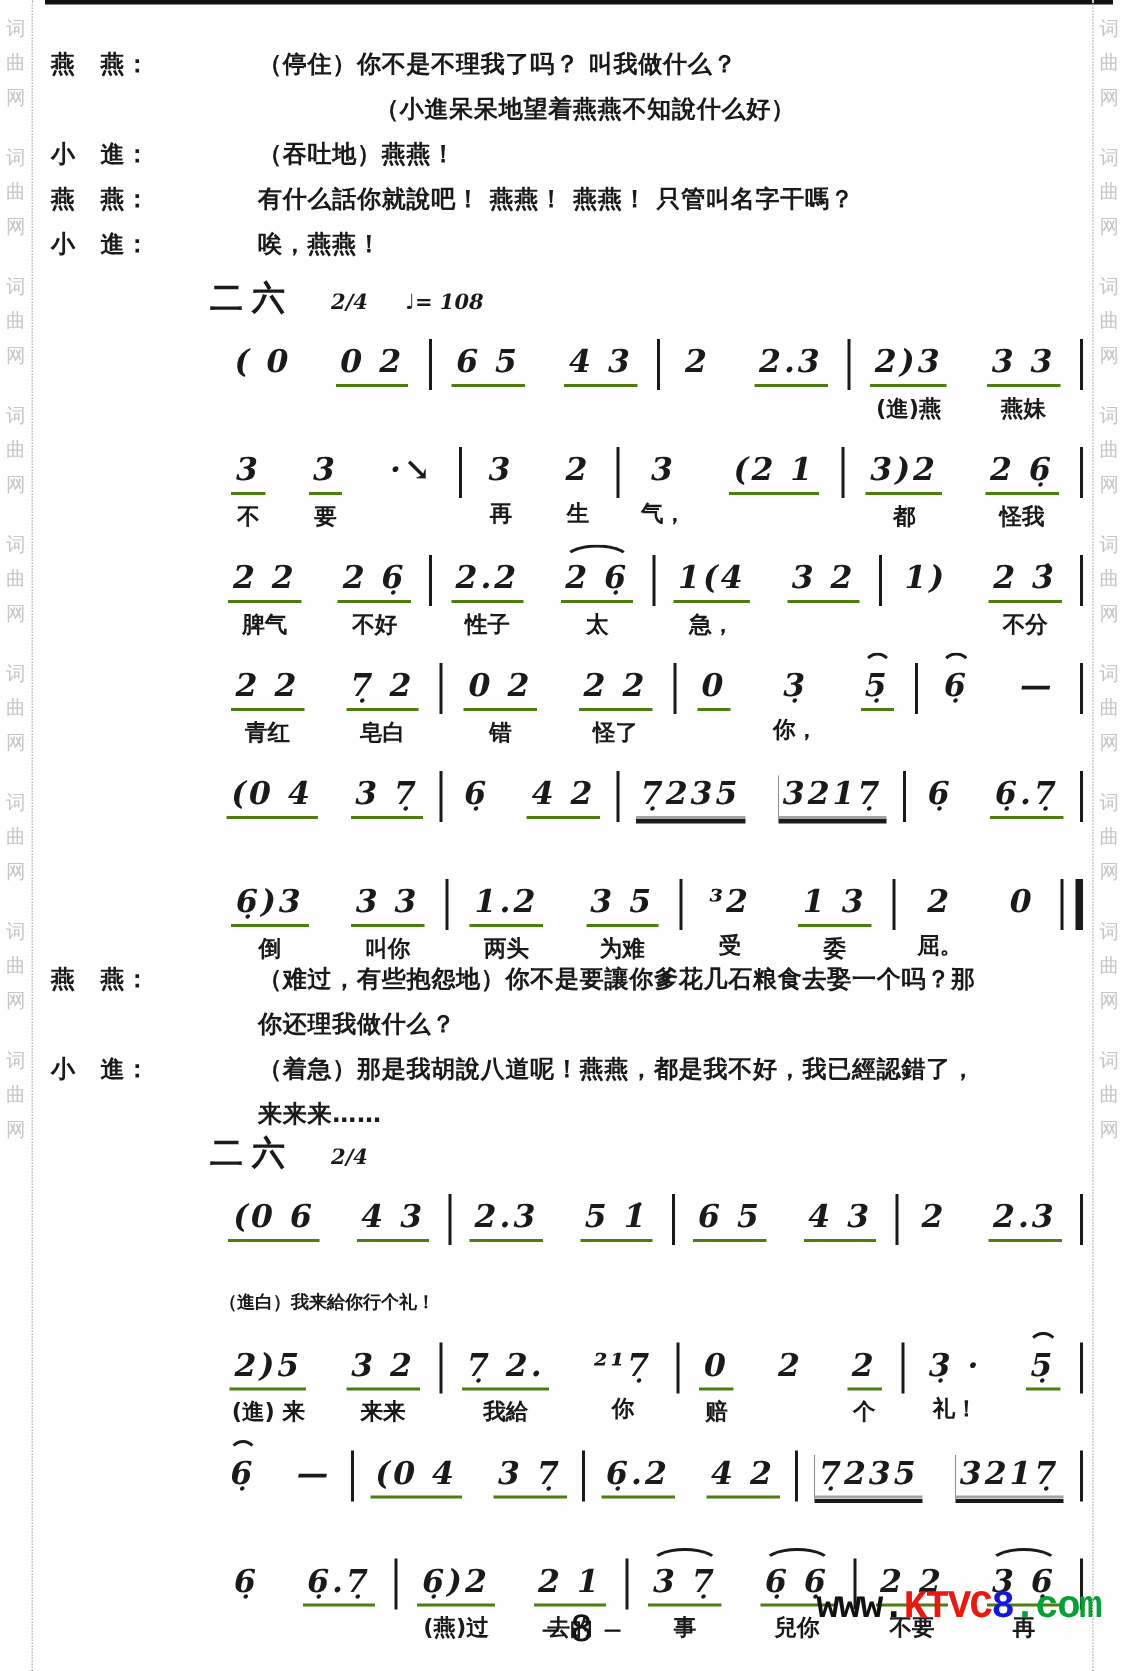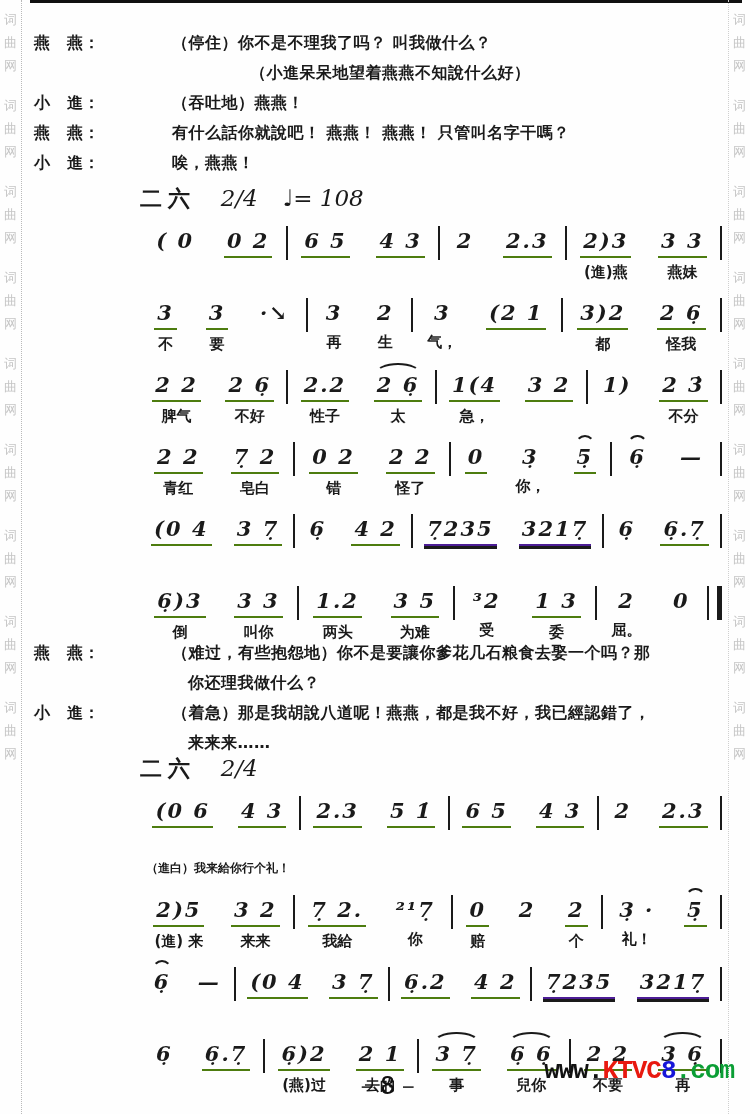--- a/index.html
+++ b/index.html
@@ -15,33 +15,33 @@
   .sidewm .wm-ch{margin:5px 0;}
   .sidewm .wm-gap{margin-bottom:22px;}
   .innerdots{position:absolute;top:0;bottom:0;right:21px;width:0;border-left:1px dotted #cfcfcf;z-index:2;}
 
   
   .dlg{position:absolute;left:34px;right:26px;}
   .dlg-row{display:flex;font-weight:bold;font-size:16px;line-height:30px;letter-spacing:.5px;}
   .d-speaker{flex:none;width:138px;}
   .d-text{flex:1;}
   .dlg-row.stage .d-text{padding-left:78px;}
-  .dlg-row.cont .d-text{padding-left:0;margin-left:16px;}
+  .dlg-row.cont .d-text{padding-left:0;}
 
   
   .score{position:absolute;left:140px;right:28px;}
   .score-head{font-size:21px;margin-bottom:12px;white-space:nowrap;}
   .sh-name{font-weight:bold;letter-spacing:6px;font-size:22px;margin-top:32px;}
-  .sh-time,.sh-tempo{font-style:italic;font-family:"DejaVu Serif",serif;font-weight:normal;margin-left:18px;font-size:23px;}
+  .sh-time,.sh-tempo{font-style:italic;font-family:"DejaVu Serif",serif;font-weight:bold;margin-left:18px;font-size:14px;}
   .score-line{display:flex;align-items:flex-start;justify-content:space-between;margin-bottom:16px;}
   .cell{display:flex;flex-direction:column;align-items:center;flex:1 1 auto;min-width:0;}
   .note{position:relative;font-family:"DejaVu Serif",serif;font-style:italic;font-weight:bold;
         font-size:21px;line-height:30px;letter-spacing:2px;white-space:nowrap;padding:0 3px;}
   .note.u1{border-bottom:2px solid #4d7c0f;}
-  .note.u2{border-bottom:2px solid #4c1d95;box-shadow:0 3px 0 #1a1a1a;}
+  .note.u2{border-bottom:2px solid #a3a3a3;box-shadow:0 3px 0 #1a1a1a;}
   .note.arc::before{content:"";position:absolute;left:1px;right:1px;top:-7px;height:9px;
         border-top:2px solid #1a1a1a;border-left:2px solid transparent;border-right:2px solid transparent;
         border-radius:50% 50% 0 0 / 100% 100% 0 0;}
   .lyric{font-size:15px;font-weight:bold;margin-top:5px;height:19px;line-height:19px;white-space:nowrap;}
   .bar{flex:0 0 2px;width:2px;height:34px;background:#1a1a1a;margin-top:0;}
   .bar.end{flex-basis:8px;width:8px;background:none;border-left:2px solid #1a1a1a;border-right:5px solid #1a1a1a;}
   .score-caption{font-size:12px;font-weight:bold;margin:-8px 0 18px 6px;}
 
   
   .pageno{position:absolute;bottom:12px;left:355px;font-size:24px;color:#111;letter-spacing:1px;

